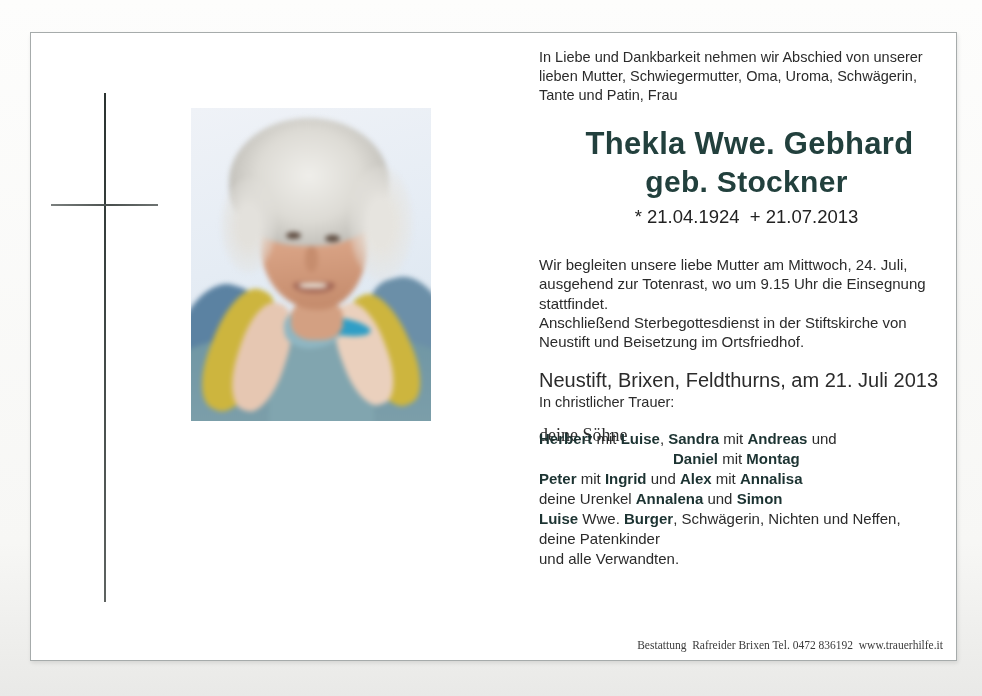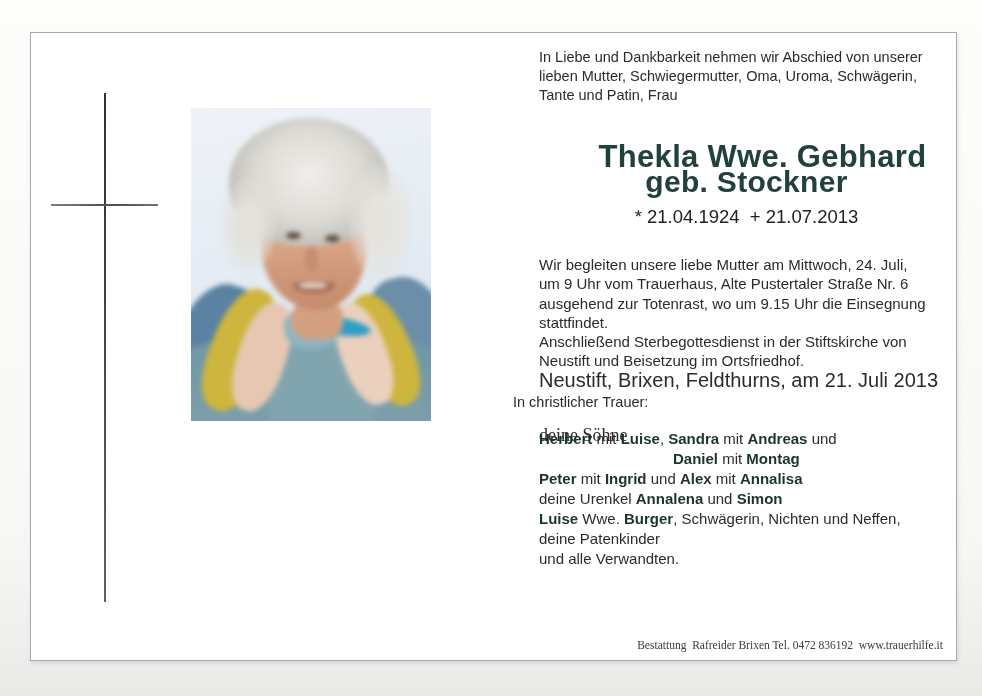--- a/index.html
+++ b/index.html
@@ -46,29 +46,29 @@
   .hair-r{left:158px;top:58px;width:64px;height:115px;background:radial-gradient(#e6e4df 30%,rgba(190,188,182,0) 85%);border-radius:50%;}
   .eye-l{left:95px;top:124px;width:15px;height:7px;background:#5d4a3e;border-radius:50%;}
   .eye-r{left:134px;top:127px;width:15px;height:7px;background:#5d4a3e;border-radius:50%;}
   .nose{left:114px;top:138px;width:13px;height:26px;background:#c68d6e;border-radius:45%;}
   .mouth{left:102px;top:174px;width:42px;height:11px;background:#a56a58;border-radius:20% 20% 50% 50%/30% 30% 90% 90%;}
   .teeth{left:108px;top:175px;width:28px;height:5px;background:#e9e1d5;border-radius:40%;}
   
   .poem{position:absolute;left:70px;top:446px;width:400px;text-align:center;
     font-style:italic;font-size:16px;line-height:21px;color:#343434;}
   .intro{position:absolute;left:508px;top:15px;width:415px;font-size:14.5px;line-height:19px;}
-  .name1{position:absolute;left:508px;top:90px;width:415px;margin:16px;text-align:center;
+  .name1{position:absolute;left:508px;top:90px;width:415px;margin:3px;text-align:center;
     font-size:31px;font-weight:bold;color:#22403d;letter-spacing:.3px;}
   .name2{position:absolute;left:508px;top:132px;width:415px;margin:0;text-align:center;
     font-size:30px;font-weight:bold;color:#22403d;letter-spacing:.3px;}
   .dates{position:absolute;left:508px;top:173px;width:415px;text-align:center;
     font-size:18.5px;color:#222;white-space:pre;}
   .funeral{position:absolute;left:508px;top:222px;width:420px;font-size:15px;line-height:19.3px;}
   .place{position:absolute;left:508px;top:336px;font-size:20px;}
-  .trauer{position:absolute;left:482px;top:361px;font-size:14.5px;}
+  .trauer{position:absolute;left:508px;top:361px;font-size:14.5px;}
   .soehne{position:absolute;left:508px;top:392px;font-size:18px;font-family:Liberation Serif, serif;}
   .mourners{position:absolute;left:508px;top:396px;width:420px;font-size:15px;line-height:20px;}
   .mourners b{color:#1c3332;}
   .m-indent{padding-left:134px;}
   .rosary{position:absolute;left:508px;top:541px;width:420px;font-size:14.5px;line-height:20px;}
   .imprint{position:absolute;right:13px;top:606px;
     font-family:"Liberation Serif", serif;font-size:11.5px;color:#3a3a3a;white-space:pre;}
 </style>
 </head>
 <body>
@@ -111,21 +111,20 @@
     <div>lieben Mutter, Schwiegermutter, Oma, Uroma, Schwägerin,</div>
     <div>Tante und Patin, Frau</div>
   </div>
 
   <h1 class="name1">Thekla Wwe. Gebhard</h1>
   <h1 class="name2">geb. Stockner</h1>
   <div class="dates">* 21.04.1924  + 21.07.2013</div>
 
   <div class="funeral">
     <div>Wir begleiten unsere liebe Mutter am Mittwoch, 24. Juli,</div>
-    <div>um 9 Uhr vom Trauerhaus, Alte Pustertaler Straße Nr. 6</div>
     <div>ausgehend zur Totenrast, wo um 9.15 Uhr die Einsegnung</div>
     <div>stattfindet.</div>
     <div>Anschließend Sterbegottesdienst in der Stiftskirche von</div>
     <div>Neustift und Beisetzung im Ortsfriedhof.</div>
   </div>
 
   <div class="place">Neustift, Brixen, Feldthurns, am 21. Juli 2013</div>
   <div class="trauer">In christlicher Trauer:</div>
   <div class="soehne">deine Söhne</div>
 

